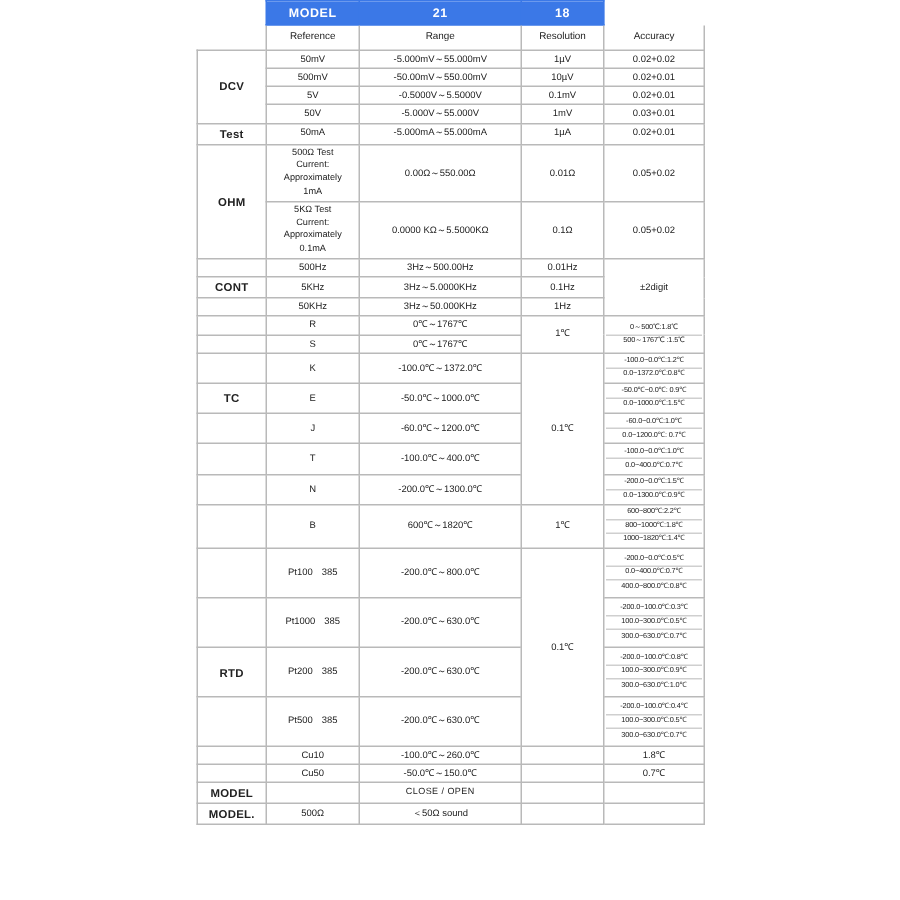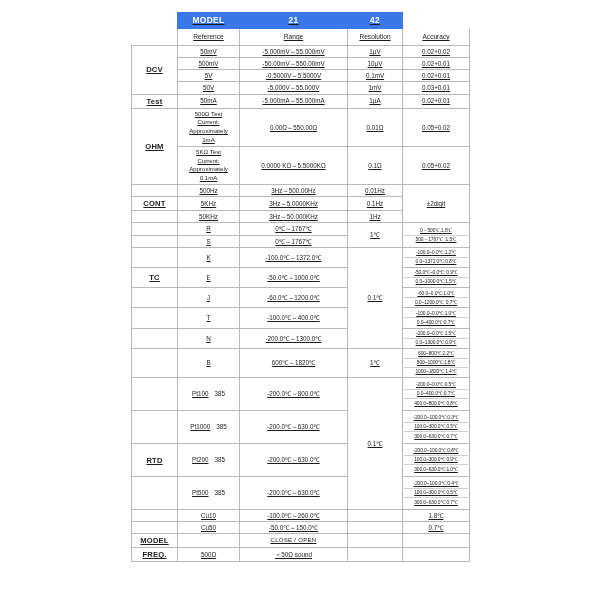--- a/index.html
+++ b/index.html
@@ -10,23 +10,22 @@
   body {
     width: 600px;
     height: 600px;
     font-family: "Liberation Sans", sans-serif;
     color: #1a1a1a;
     overflow: hidden;
   }
   #sheet {
     position: absolute;
     left: 131px;
-    top: 12px;
+    top: 0px;
     width: 338px;
-    text-decoration: underline;
   }
   table.spec {
     border-collapse: collapse;
     table-layout: fixed;
     width: 338px;
     font-size: 6.2px;
   }
   table.spec td {
     border: 0.7px solid #b9b9b9;
     text-align: center;
@@ -121,21 +120,21 @@
         <col class="c-range">
         <col class="c-res">
         <col class="c-acc">
   </colgroup>
   <tbody>
 
     <tr class="hdr-model">
       <td class="blank-left"></td>
       <td>MODEL</td>
       <td>21</td>
-      <td>42</td>
+      <td>18</td>
       <td class="blank-right"></td>
     </tr>
     <tr class="hdr-sub">
       <td class="blank-left"></td>
       <td>Reference</td>
       <td>Range</td>
       <td>Resolution</td>
       <td>Accuracy</td>
     </tr>
 
@@ -356,21 +355,21 @@
 
     <tr>
       <td class="grouplabel">MODEL</td>
       <td class="ref"></td>
       <td class="switchval">CLOSE / OPEN</td>
       <td class="res"></td>
       <td class="acc"></td>
     </tr>
 
     <tr>
-      <td class="grouplabel">FREQ.</td>
+      <td class="grouplabel">MODEL.</td>
       <td class="ref">500Ω</td>
       <td class="range">＜50Ω sound</td>
       <td class="res"></td>
       <td class="acc"></td>
     </tr>
   </tbody>
 </table>
 </div>
 
 </body></html>

